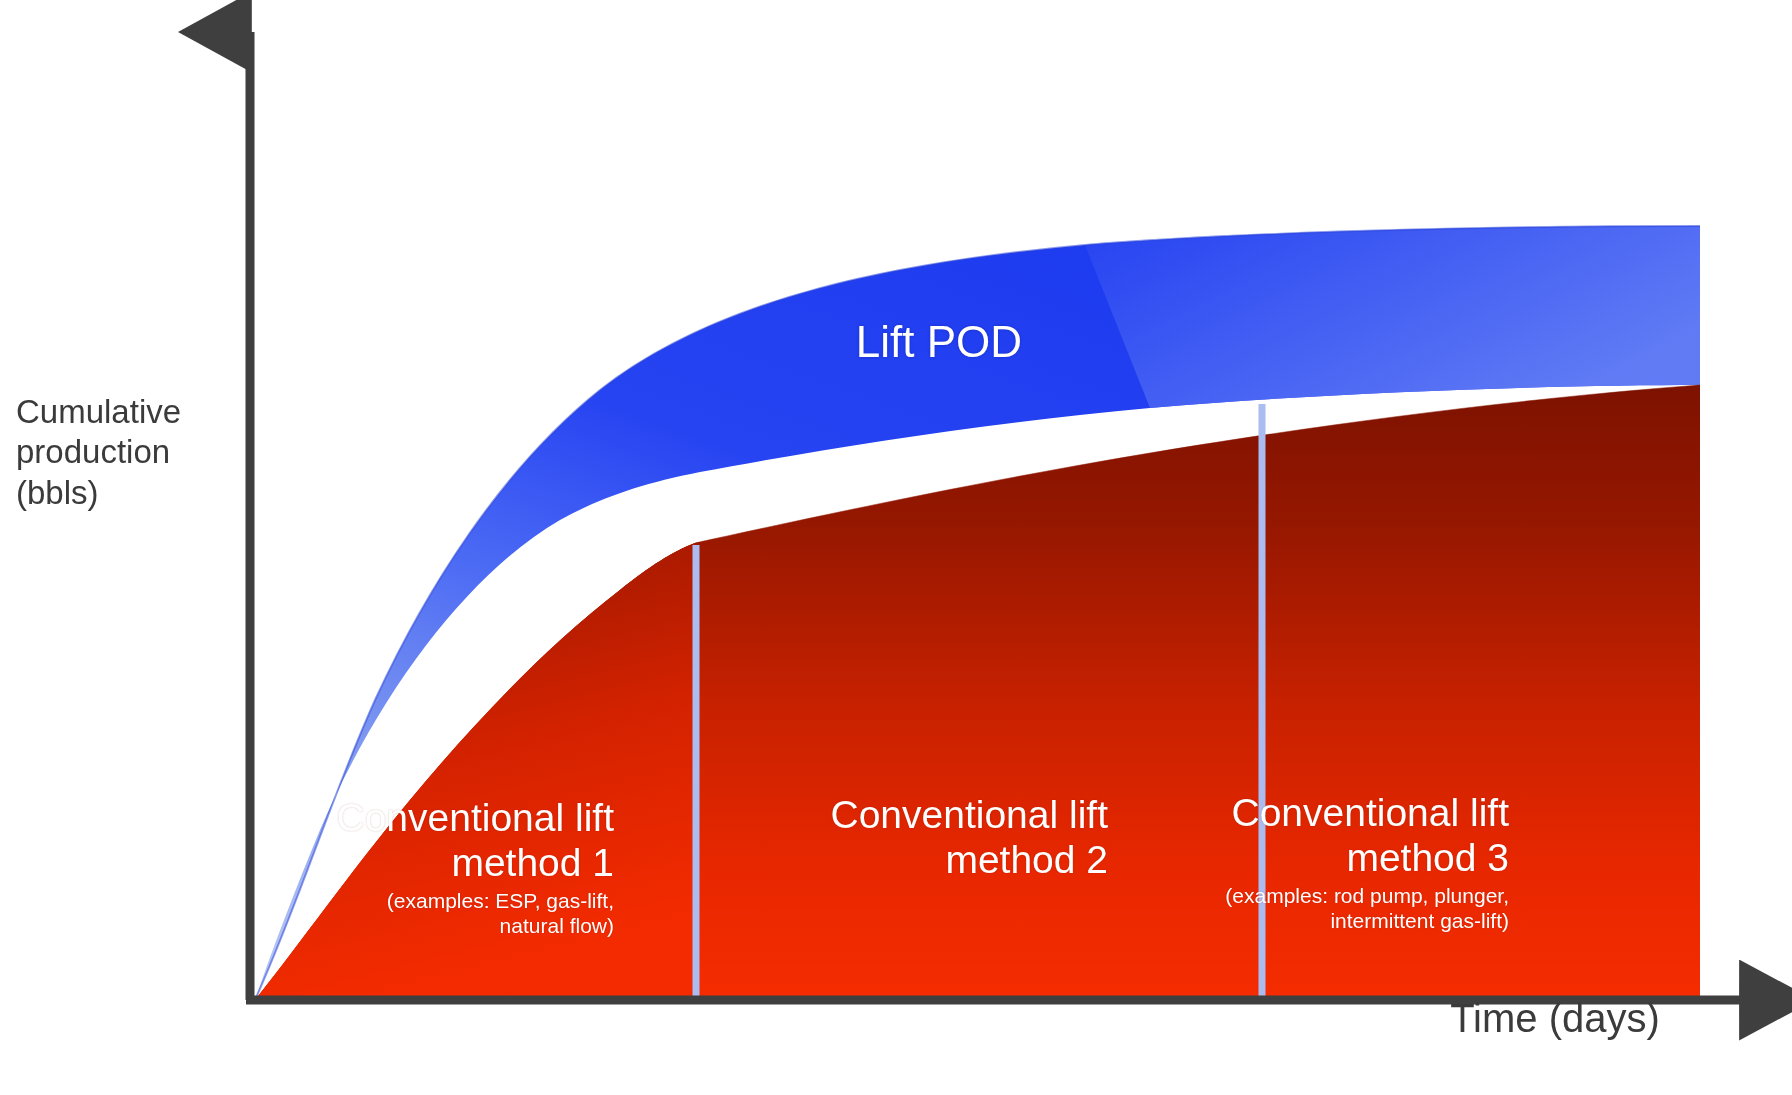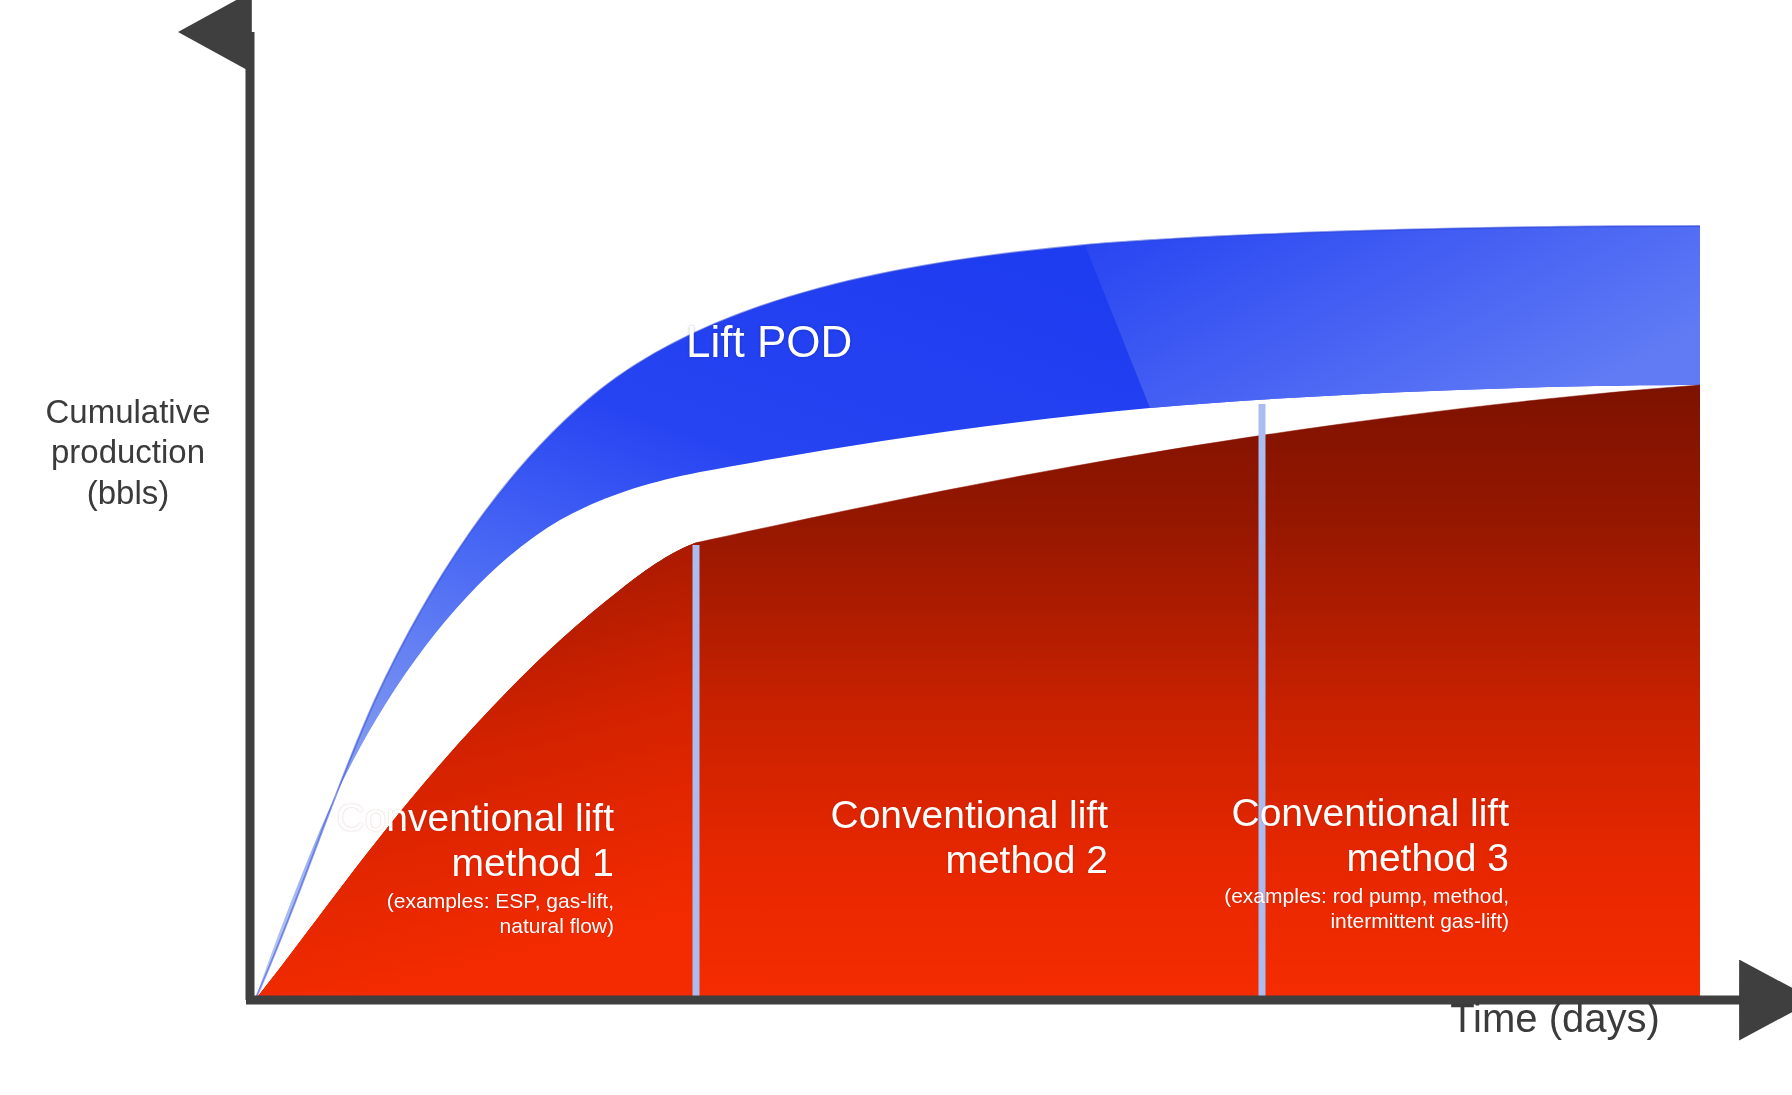--- a/index.html
+++ b/index.html
@@ -23,21 +23,21 @@
     width: 1792px;
     height: 1095px;
   }
 
   .axis-label {
     position: absolute;
     color: #3b3b3b;
     font-family: "Liberation Sans", sans-serif;
     line-height: 1.22;
     white-space: pre-line;
-    text-align: center;
+    text-align: left;
   }
 
   #y-axis-label {
     left: 16px;
     top: 392px;
     width: 224px;
     font-size: 33px;
   }
 
   #x-axis-label {
@@ -71,21 +71,21 @@
 
   #band-1 { left: 314px; top: 795px; width: 300px; }
   #band-2 { left: 708px; top: 792px; width: 400px; }
   #band-3 { left: 1117px; top: 790px; width: 392px; }
 
   #pod-label {
     position: absolute;
     left: 686px;
     top: 318px;
     width: 336px;
-    text-align: left;
+    text-align: right;
     color: #ffffff;
     font-size: 44px;
     line-height: 1.1;
     pointer-events: none;
     text-shadow: 0 0 3px rgba(0,0,90,.30);
   }
 </style>
 </head>
 <body>
 
@@ -195,17 +195,17 @@
   </div>
 
   <div class="band-label" id="band-2">
     <div class="band-title">Conventional lift
 method 2</div>
   </div>
 
   <div class="band-label" id="band-3">
     <div class="band-title">Conventional lift
 method 3</div>
-    <div class="band-sub">(examples: rod pump, method,
+    <div class="band-sub">(examples: rod pump, plunger,
 intermittent gas-lift)</div>
   </div>
 
 </div>
 
 </body></html>

